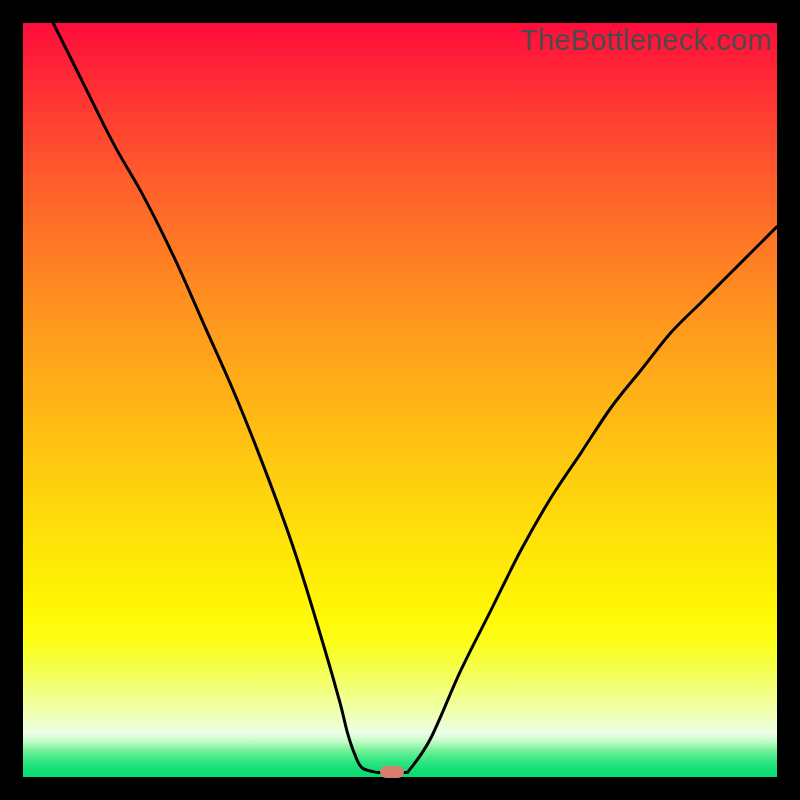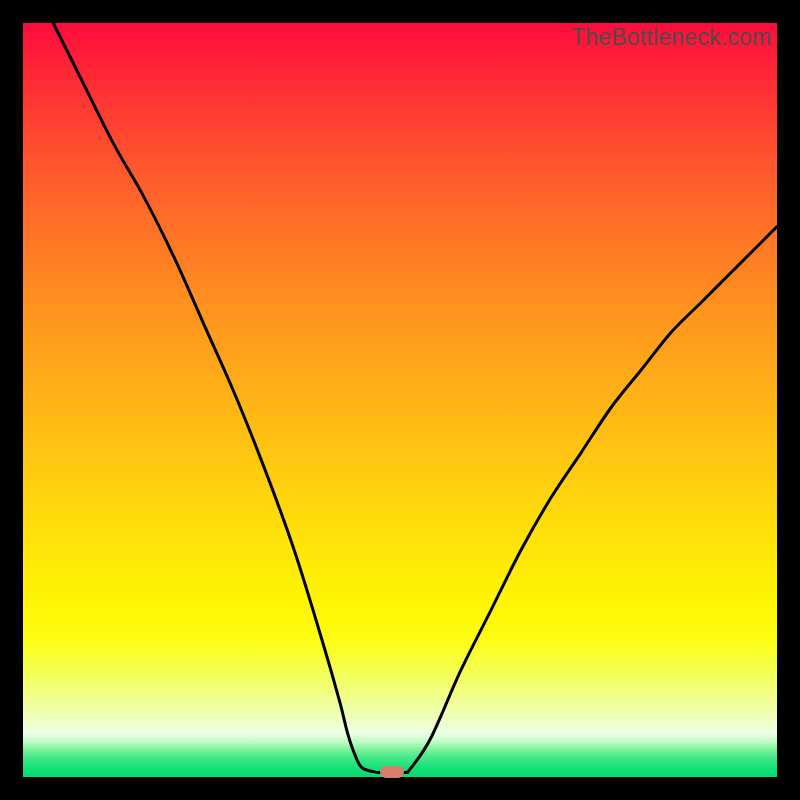--- a/index.html
+++ b/index.html
@@ -44,21 +44,21 @@
       #17e077 98.8%,
       #0bdd73 99.5%,
       #06dc72 100%
     );
   }
   .watermark {
     position: absolute;
     top: 1px;
     right: 5px;
     color: #4b4b4b;
-    font-size: 23px;
+    font-size: 29px;
     font-weight: 500;
     letter-spacing: 0.2px;
     z-index: 5;
   }
   svg.curves {
     position: absolute;
     left: 0;
     top: 0;
     width: 754px;
     height: 754px;

